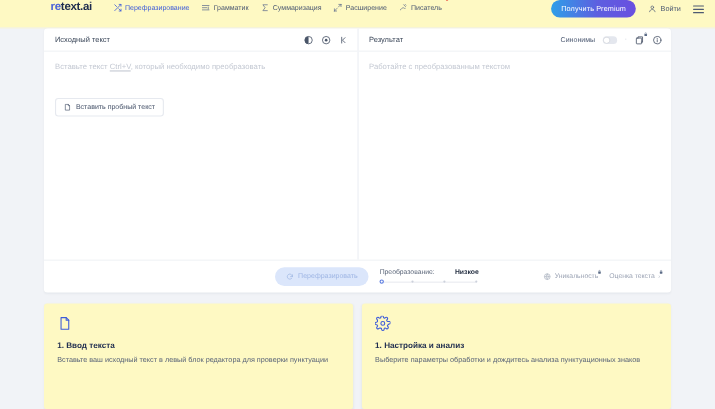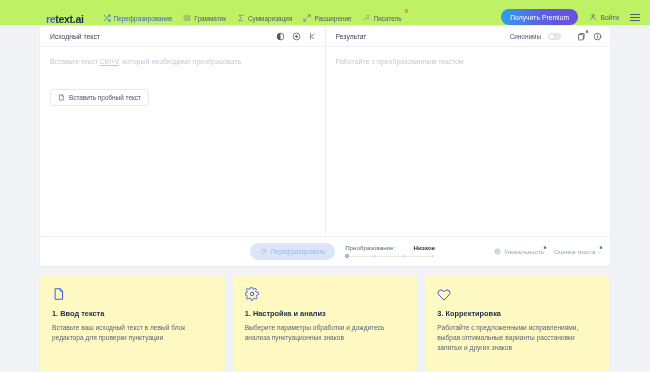--- a/index.html
+++ b/index.html
@@ -15,23 +15,23 @@
     background: #f1f2f6;
     color: #2b3445;
     -webkit-font-smoothing: antialiased;
   }
 
   .page { width: 650px; height: 372px; position: relative; background: #f1f3f7; }
 
   
   .header {
     height: 26px;
-    background: #bef264;
-    display: flex;
-    align-items: flex-end;
+    background: #fef9c3;
+    display: flex;
+    align-items: flex-start;
     padding: 0 10px 0 46px;
     position: relative;
     border-bottom: 1px solid #eef0f4;
   }
 
   .logo {
     font-size: 10.5px;
     font-weight: bold;
     letter-spacing: -0.3px;
     white-space: nowrap;
@@ -560,24 +560,15 @@
       <div class="card-ico">
         <svg viewBox="0 0 24 24" fill="none" stroke="currentColor" stroke-width="1.7" stroke-linecap="round" stroke-linejoin="round">
             <circle cx="12" cy="12" r="3"></circle>
             <path d="M19.4 15a1.6 1.6 0 00.3 1.8l.1.1a2 2 0 11-2.8 2.8l-.1-.1a1.6 1.6 0 00-1.8-.3 1.6 1.6 0 00-1 1.5V21a2 2 0 11-4 0v-.1A1.6 1.6 0 008 19.4a1.6 1.6 0 00-1.8.3l-.1.1a2 2 0 11-2.8-2.8l.1-.1a1.6 1.6 0 00.3-1.8 1.6 1.6 0 00-1.5-1H2a2 2 0 110-4h.1A1.6 1.6 0 003.6 8a1.6 1.6 0 00-.3-1.8l-.1-.1a2 2 0 112.8-2.8l.1.1a1.6 1.6 0 001.8.3H8a1.6 1.6 0 001-1.5V2a2 2 0 114 0v.1a1.6 1.6 0 001 1.5 1.6 1.6 0 001.8-.3l.1-.1a2 2 0 112.8 2.8l-.1.1a1.6 1.6 0 00-.3 1.8V8a1.6 1.6 0 001.5 1H22a2 2 0 110 4h-.1a1.6 1.6 0 00-1.5 1z"></path>
           </svg>
       </div>
       <div class="card-title">1. Настройка и анализ</div>
       <div class="card-text">Выберите параметры обработки и дождитесь анализа пунктуационных знаков</div>
     </div>
 
-    <div class="card">
-      <div class="card-ico">
-        <svg viewBox="0 0 24 24" fill="none" stroke="currentColor" stroke-width="1.7" stroke-linecap="round" stroke-linejoin="round">
-            <path d="M20.8 6.6a5 5 0 00-7.1 0L12 8.3l-1.7-1.7a5 5 0 10-7.1 7.1l1.7 1.7L12 22.3l7.1-7.1 1.7-1.7a5 5 0 000-7z"></path>
-          </svg>
-      </div>
-      <div class="card-title">3. Корректировка</div>
-      <div class="card-text">Работайте с предложенными исправлениями, выбрав оптимальные варианты расстановки запятых и других знаков</div>
-    </div>
 
   </div>
 </div>
 
 </body></html>

